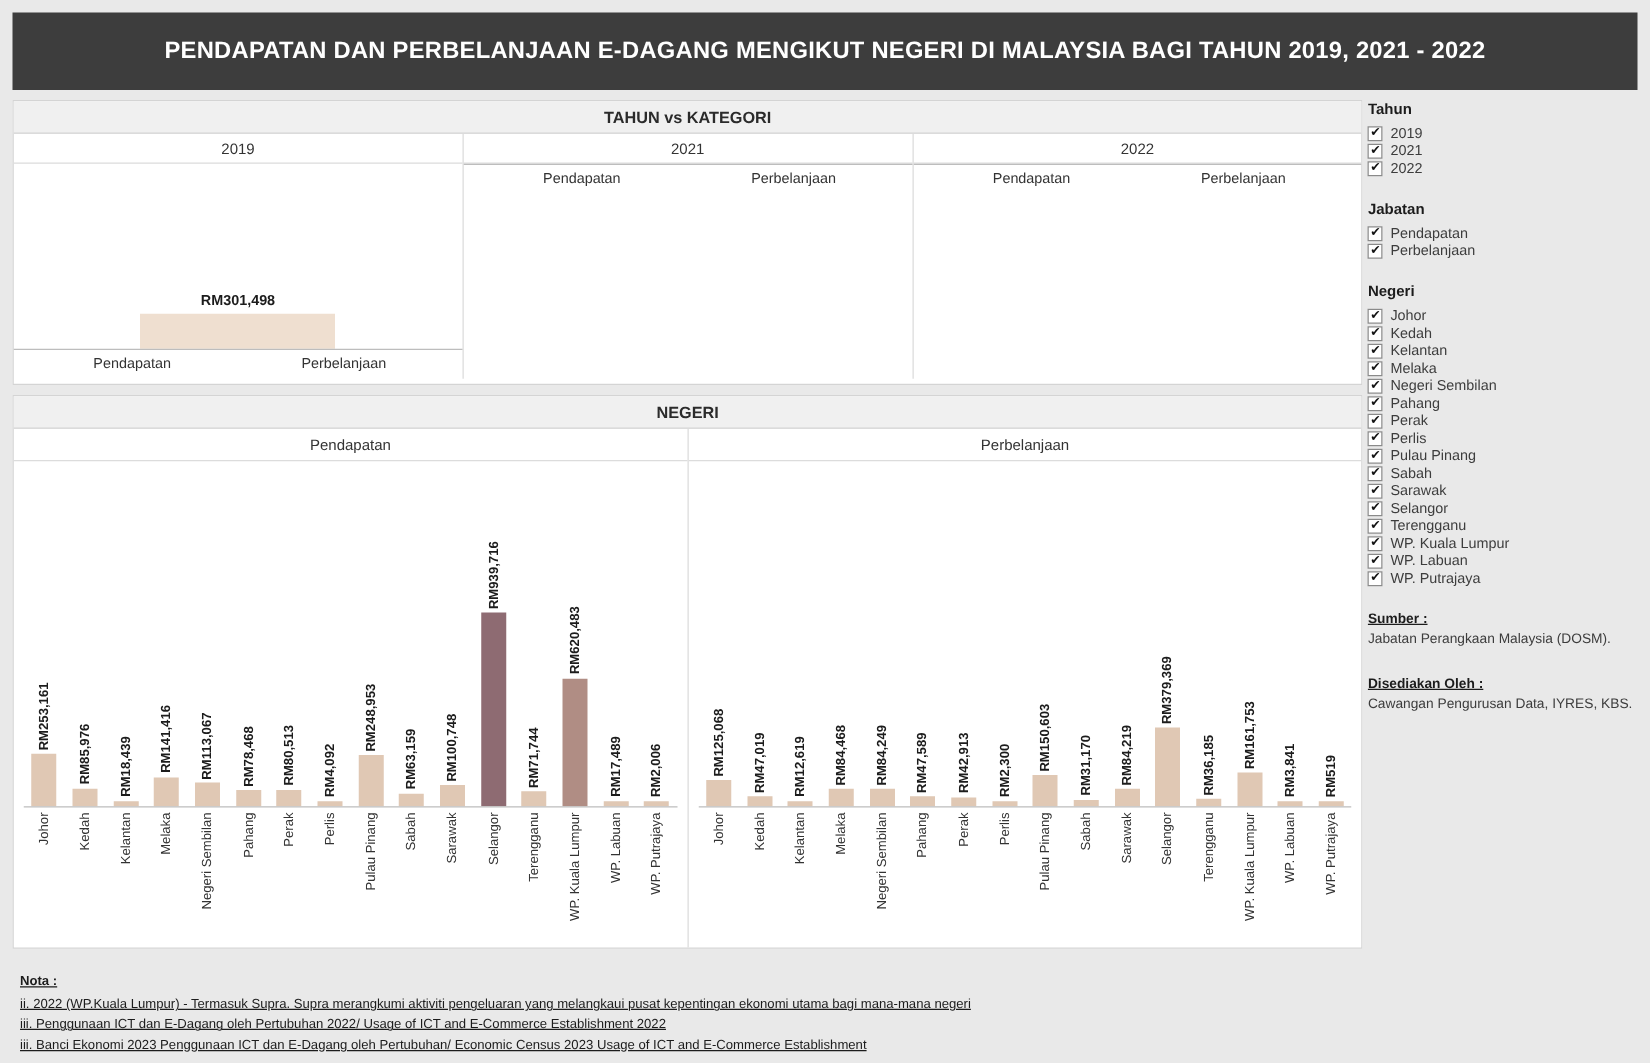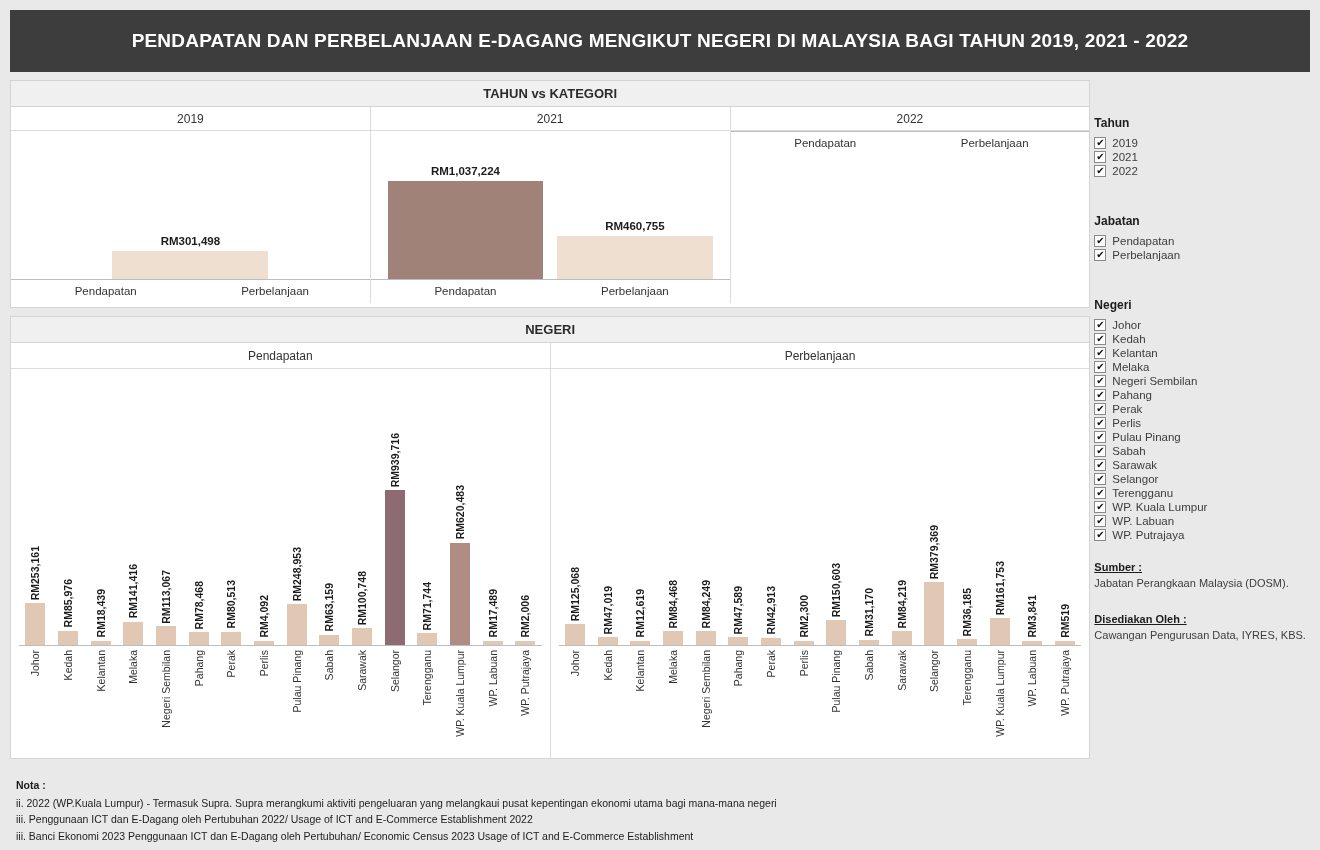--- a/index.html
+++ b/index.html
@@ -77,25 +77,25 @@
   .neg-bar { width: 20px; }
   .neg-axis-line { border-top: 1px solid #bdbdbd; margin: 0 8px; }
   .neg-names { display: flex; justify-content: space-between; padding: 4px 8px 8px 8px; height: 112px; }
   .neg-name {
     flex: 1; display: flex; justify-content: center; align-items: flex-start;
     font-size: 10.5px; color: #333;
   }
   .neg-name span { writing-mode: vertical-rl; transform: rotate(180deg); white-space: nowrap; }
 
   
-  .notes { padding: 10px 6px 4px 6px; font-size: 10.5px; color: #1c1c1c; line-height: 1.55; }
+  .notes { padding: 10px 6px 4px 6px; font-size: 10.5px; color: #1c1c1c; line-height: 1.55; text-decoration: underline; }
   .notes .nt-head { font-weight: bold; margin-bottom: 2px; }
 
   
-  .filter-group { margin-bottom: 18px; margin-top: 36px; }
+  .filter-group { margin-bottom: 18px; }
   .filter-title { font-size: 12px; font-weight: bold; color: #1c1c1c; margin-bottom: 6px; }
   .filter-item { display: flex; align-items: center; gap: 6px; padding: 1px 0; }
   .cbox {
     width: 12px; height: 12px; border: 1px solid #8a8a8a; background: #fff;
     display: flex; align-items: center; justify-content: center;
     font-size: 10px; line-height: 1; color: #111; flex: none;
   }
   .filter-label { font-size: 11.5px; color: #3d3d3d; }
   .src-block { margin-top: 6px; font-size: 11px; color: #3d3d3d; line-height: 1.45; }
   .src-head { font-weight: bold; color: #1c1c1c; text-decoration: underline; }
@@ -128,34 +128,20 @@
                 </div>
               </div>
               <div class="cat-axis"></div>
               <div class="cat-names">
                 <div class="cat-name">Pendapatan</div>
                 <div class="cat-name">Perbelanjaan</div>
               </div>
             </div>
             <div class="year-col">
               <div class="year-label">2021</div>
-              <div class="cat-plot">
-                <div class="cat-item">
-                  <div class="cat-bar-wrap">
-                    <div class="cat-val">RM1,037,224</div>
-                    <div class="cat-bar" style="height: 97.5688px; background: rgb(160, 130, 121);"></div>
-                  </div>
-                </div>
-                <div class="cat-item">
-                  <div class="cat-bar-wrap">
-                    <div class="cat-val">RM460,755</div>
-                    <div class="cat-bar" style="height: 43.342px; background: rgb(239, 223, 208);"></div>
-                  </div>
-                </div>
-              </div>
               <div class="cat-axis"></div>
               <div class="cat-names">
                 <div class="cat-name">Pendapatan</div>
                 <div class="cat-name">Perbelanjaan</div>
               </div>
             </div>
             <div class="year-col">
               <div class="year-label">2022</div>
               <div class="cat-axis"></div>
               <div class="cat-names">

